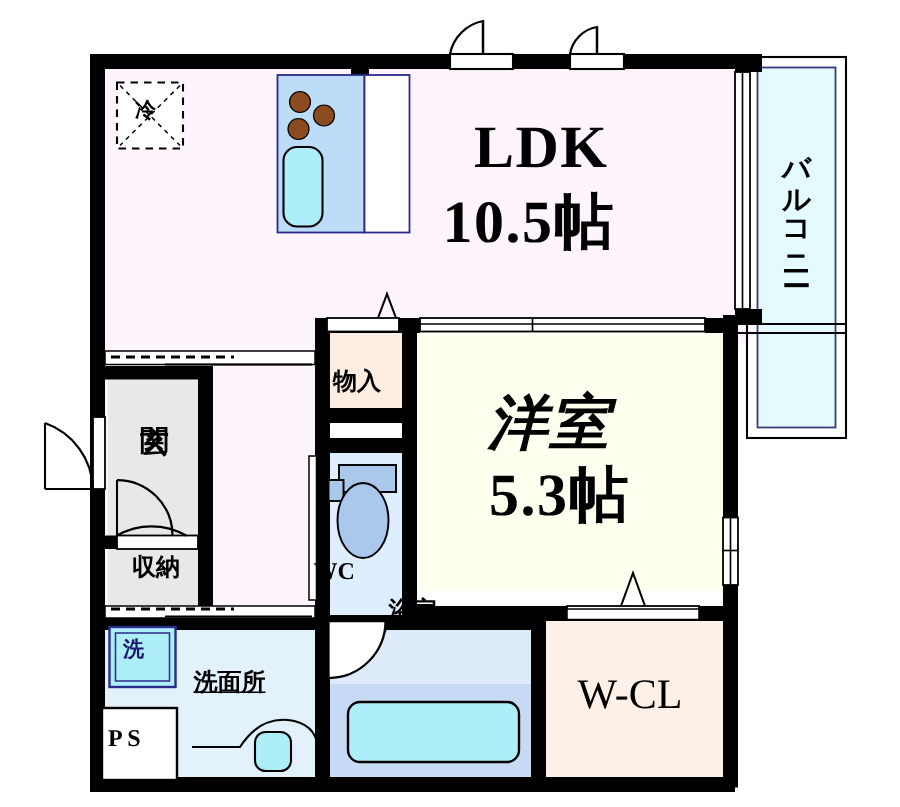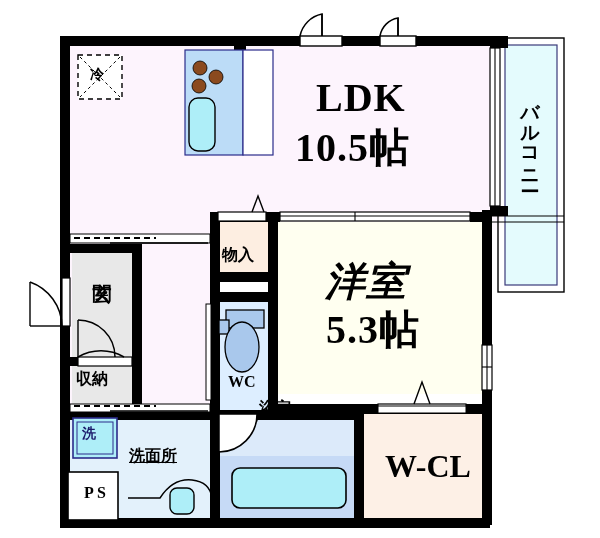--- a/index.html
+++ b/index.html
@@ -27,21 +27,21 @@
     line-height: 1.02;
     font-family: "Liberation Serif", "DejaVu Serif", serif;
   }
   .vert {
     writing-mode: vertical-rl;
     text-orientation: upright;
     line-height: 1.0;
     letter-spacing: 1px;
   }
   .big { font-size: 40px; font-weight: 700; letter-spacing: 1px; }
-  .med { font-size: 32px; font-weight: 700; }
+  .med { font-size: 28px; font-weight: 400; }
   .sm  { font-size: 19px; font-weight: 700; }
   .xsm { font-size: 16px; font-weight: 700; }
   .tiny{ font-size: 14px; font-weight: 700; }
 </style>
 </head>
 <body>
 
 <svg id="plan" viewBox="0 0 600 538" xmlns="http://www.w3.org/2000/svg">
 
   <rect x="68" y="44" width="432" height="186" fill="#fdf4fd"></rect>
@@ -223,29 +223,29 @@
 <div class="lbl big" style="left:316px; top:78px;">LDK</div>
 <div class="lbl big" style="left:295px; top:128px;">10.5帖</div>
 
 <div class="lbl big" style="left:325px; top:262px;font-style:italic;">洋室</div>
 <div class="lbl big" style="left:326px; top:310px;">5.3帖</div>
 
 <div class="lbl vert sm" style="left:521px; top:90px;">バルコニー</div>
 
 <div class="lbl vert sm" style="left:93px; top:268px;">玄関</div>
 
-<div class="lbl xsm" style="left:76px; top:371px;">収納</div>
+<div class="lbl xsm" style="left:88px; top:371px;">収納</div>
 
 <div class="lbl xsm" style="left:222px; top:232px;margin-top:15px;">物入</div>
 
-<div class="lbl xsm" style="left:228px; top:374px;">WC</div>
+<div class="lbl xsm" style="left:209px; top:374px;">WC</div>
 
 <div class="lbl xsm" style="left:129px; top:448px;text-decoration:underline;">洗面所</div>
 
 <div class="lbl xsm" style="left:259px; top:400px;">浴室</div>
 
 <div class="lbl med" style="left:385px; top:450px;">W-CL</div>
 
 <div class="lbl tiny" style="left:82px; top:427px; color:#1a1a6a;">洗</div>
 
-<div class="lbl xsm" style="left:84px; top:485px;">P S</div>
+<div class="lbl xsm" style="left:72px; top:485px;">P S</div>
 
 <div class="lbl tiny" style="left:90px; top:68px;">冷</div>
 
 </body></html>

